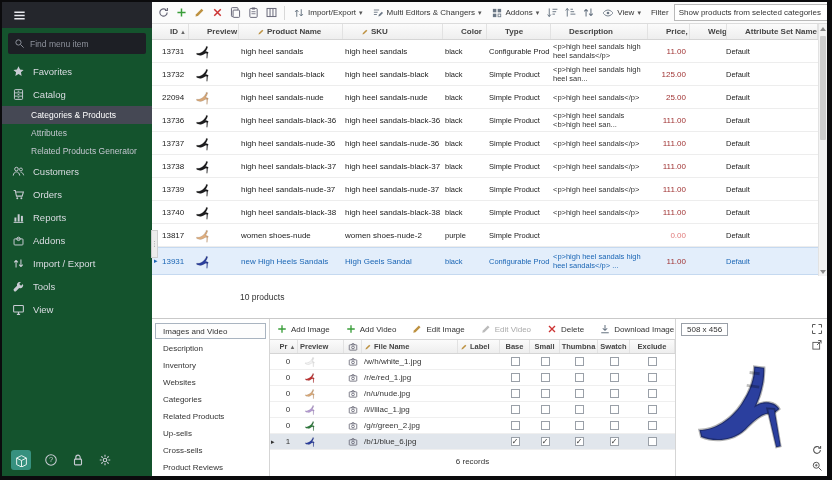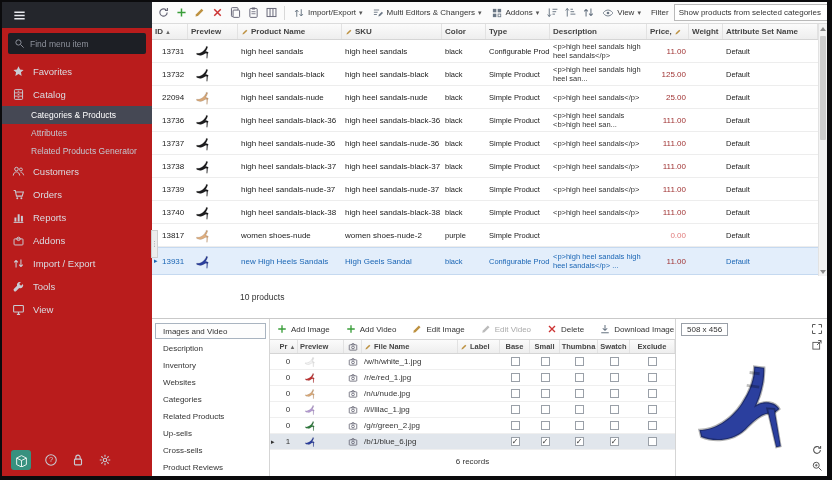--- a/index.html
+++ b/index.html
@@ -1,21 +1,21 @@
 <!DOCTYPE html>
 <html><head>
 <meta charset="utf-8">
 <style>
   *{box-sizing:border-box;margin:0;padding:0}
   html,body{width:832px;height:480px;overflow:hidden;font-family:"Liberation Sans",sans-serif}
   .frame{width:832px;height:480px;background:#0b0b0d;padding:2px 5px 4px 2px}
   .app{position:relative;width:100%;height:100%;background:#fff;display:flex;overflow:hidden}
 
   
-  .sidebar{width:150px;background:#b91c1c;position:relative;flex:none;height:100%}
+  .sidebar{width:150px;background:#14532d;position:relative;flex:none;height:100%}
   .sb-top{height:26px;display:flex;align-items:center;padding:0 10px;background:#24262c}
   .sb-search{margin:5px 6px 6px;height:21px;background:#1d1f25;border-radius:2px;display:flex;align-items:center;padding:0 6px;gap:5px}
   .sb-input{background:transparent;border:0;outline:none;color:#cfd2da;font-size:8.5px;width:100%;font-family:"Liberation Sans",sans-serif}
   .sb-input::placeholder{color:#8e929c}
   .side-item{height:23px;display:flex;align-items:center;gap:8px;padding:0 10px;font-size:9.5px;color:#dadce2;cursor:default}
   .side-item.sub{height:18px;padding-left:29px;font-size:8.5px;color:#c3c6cf}
   .side-item.selected{background:#454854;color:#fff}
   .sicon{display:inline-flex;flex:none;color:#c9ccd4}
   .sicon.big{width:15px;height:15px;color:#e8e9ee}
   .sicon.sm{width:11px;height:11px;color:#8e929c}
@@ -39,21 +39,21 @@
   .ti{width:12px;height:12px;display:inline-flex;color:#6b7785;flex:none}
   .car{font-size:7px;color:#555;line-height:1}
   .tsm{width:13px;height:13px;display:inline-flex;color:#6b7785;flex:none;margin:0 1px}
   .tlabel{margin:0 2px 0 4px;flex:none}
   .tselect{display:flex;align-items:center;justify-content:space-between;gap:4px;border:1px solid #b9b9b9;background:#fff;height:17px;padding:0 4px;width:170px;overflow:hidden;flex:none}
   .tselect>span:first-child{overflow:hidden;white-space:nowrap}
 
   
   .gridwrap{position:relative;height:252px;flex:none;overflow:hidden}
   .ghead{display:flex;height:16px;background:linear-gradient(#fbfbfb,#eee);border-bottom:1px solid #d5d5d5;font-size:8px;font-weight:bold;color:#444;align-items:center;margin-right:9px}
-  .gh{padding:0 3px;display:flex;align-items:center;gap:2px;height:100%;border-right:1px solid #e2e2e2;overflow:hidden;white-space:nowrap;flex:none}
+  .gh{padding:0 18px;display:flex;align-items:center;gap:2px;height:100%;border-right:1px solid #e2e2e2;overflow:hidden;white-space:nowrap;flex:none}
   .hpencil{width:8px;height:8px;display:inline-flex;color:#bd9140;flex:none}
   .sortg{font-size:6px;color:#666;line-height:1}
   .c-id{width:36px}.c-prev{width:50px}.c-name{width:104px}.c-sku{width:100px}.c-color{width:44px}.c-type{width:64px}.c-desc{width:97px}.c-price{width:42px}.c-weight{width:34px}.c-attr{flex:1 !important}
   .grow{display:flex;height:23px;border-bottom:1px solid #ededed;font-size:8px;color:#222;align-items:flex-end;margin-right:9px}
   .grow.sel{background:#e3eefb;color:#1b66b5;height:28px;border-top:1px solid #c5d9f0;border-bottom:1px solid #c5d9f0}
   .gc{padding:0 3px;overflow:hidden;white-space:nowrap;height:100%;display:flex;align-items:center;flex:none}
   .gc.c-id{position:relative;padding-left:10px}
   .rowmark{position:absolute;left:2px;top:50%;transform:translateY(-50%);font-size:7px;color:#333}
   .sel .rowmark{color:#1b66b5}
   .gc.c-desc{white-space:normal;line-height:9px;font-size:7.5px;color:#333}

